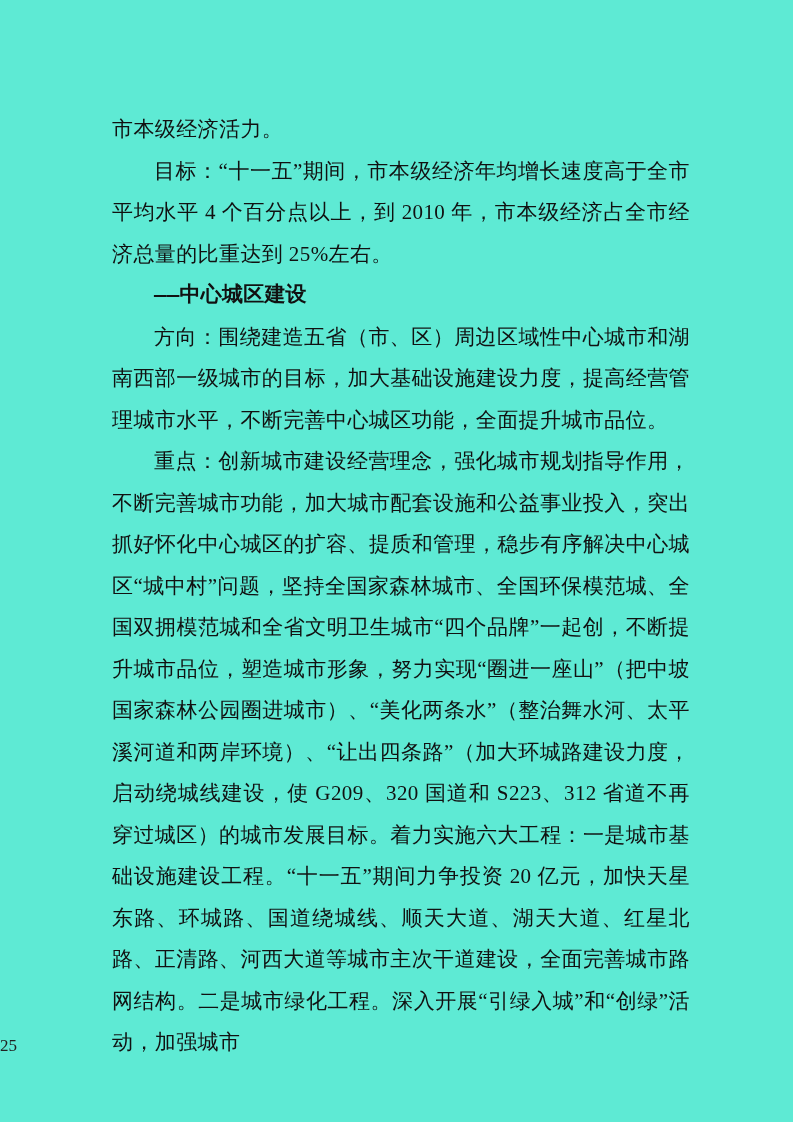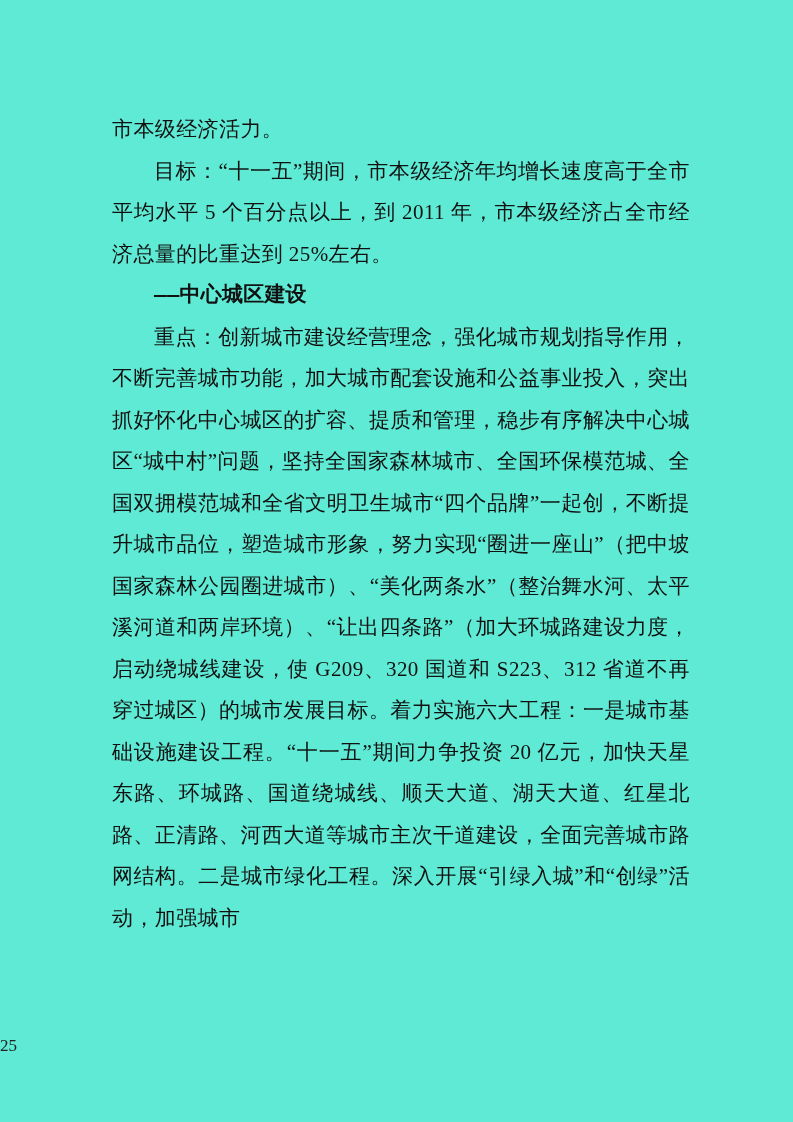--- a/index.html
+++ b/index.html
@@ -49,18 +49,19 @@
     color: #222222;
     font-family: "Liberation Serif", "DejaVu Serif", serif;
   }
 </style>
 </head>
 <body>
 
 <div class="page">
   <div class="content">
     <p class="para">市本级经济活力。</p>
-    <p class="para indent">目标：“十一五”期间，市本级经济年均增长速度高于全市平均水平 5 个百分点以上，到 2011 年，市本级经济占全市经济总量的比重达到 25%左右。</p>
+    <p class="para indent">目标：“十一五”期间，市本级经济年均增长速度高于全市平均水平 4 个百分点以上，到 2010 年，市本级经济占全市经济总量的比重达到 25%左右。</p>
     <p class="para indent heading">——中心城区建设</p>
+    <p class="para indent">方向：围绕建造五省（市、区）周边区域性中心城市和湖南西部一级城市的目标，加大基础设施建设力度，提高经营管理城市水平，不断完善中心城区功能，全面提升城市品位。</p>
     <p class="para indent">重点：创新城市建设经营理念，强化城市规划指导作用，不断完善城市功能，加大城市配套设施和公益事业投入，突出抓好怀化中心城区的扩容、提质和管理，稳步有序解决中心城区“城中村”问题，坚持全国家森林城市、全国环保模范城、全国双拥模范城和全省文明卫生城市“四个品牌”一起创，不断提升城市品位，塑造城市形象，努力实现“圈进一座山”（把中坡国家森林公园圈进城市）、“美化两条水”（整治舞水河、太平溪河道和两岸环境）、“让出四条路”（加大环城路建设力度，启动绕城线建设，使 G209、320 国道和 S223、312 省道不再穿过城区）的城市发展目标。着力实施六大工程：一是城市基础设施建设工程。“十一五”期间力争投资 20 亿元，加快天星东路、环城路、国道绕城线、顺天大道、湖天大道、红星北路、正清路、河西大道等城市主次干道建设，全面完善城市路网结构。二是城市绿化工程。深入开展“引绿入城”和“创绿”活动，加强城市</p>
   </div>
   <div class="page-number">25</div>
 </div>
 
 </body></html>

